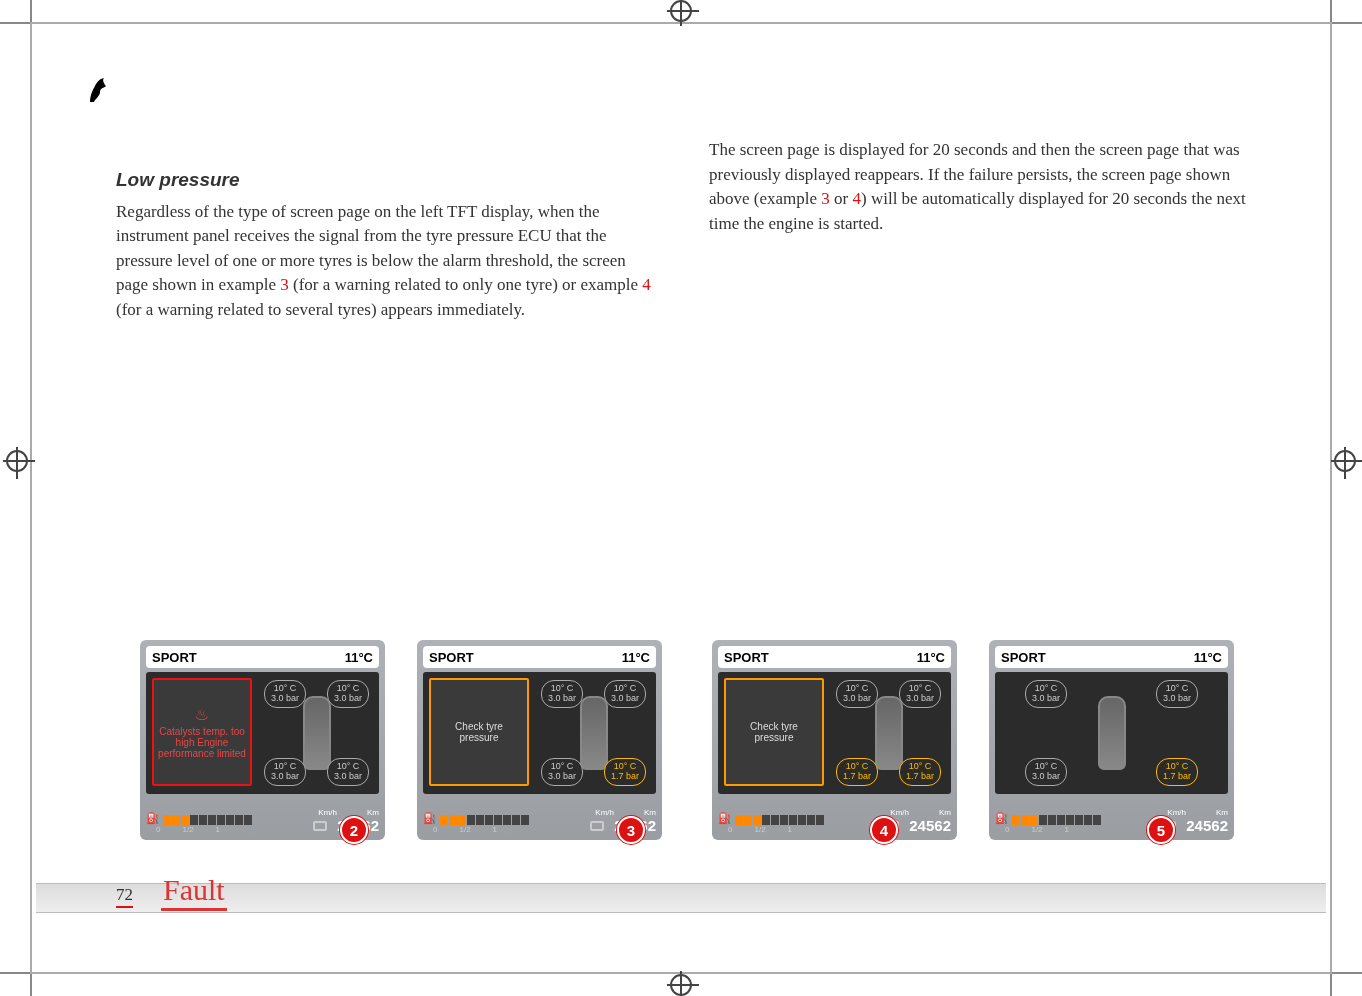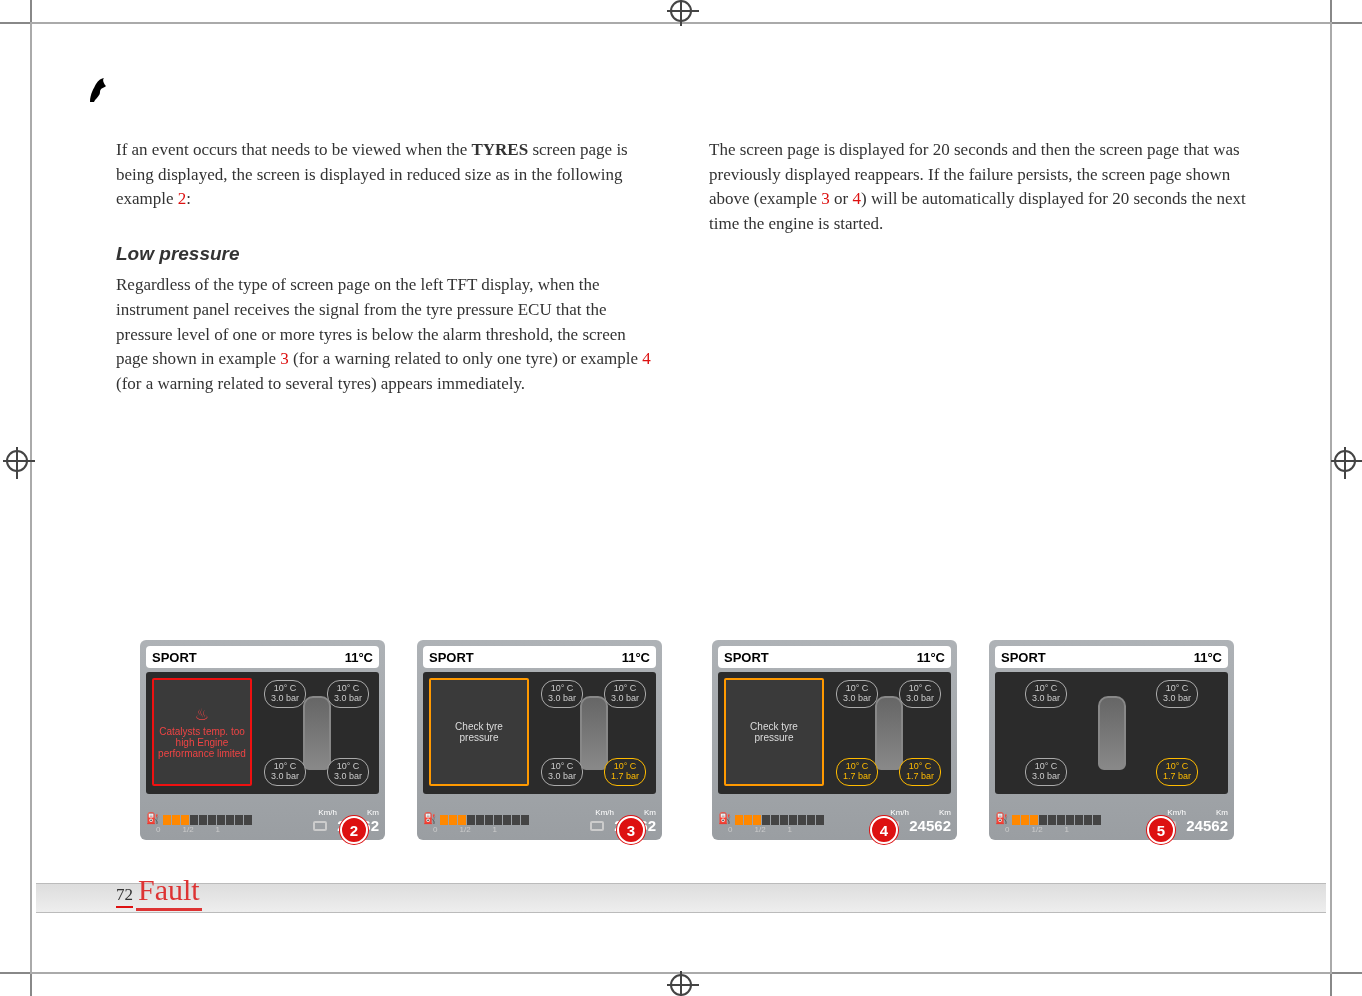--- a/index.html
+++ b/index.html
@@ -138,21 +138,21 @@
     position:absolute; left:0; right:0; bottom:45px;
     height:42px;
   }
   .foot-bar {
     position:absolute; left:0; right:0; top:0; height:30px;
     background:linear-gradient(#ddd,#eee);
     border-top:1px solid #bbb; border-bottom:1px solid #bbb;
   }
   .foot-label {
     position:absolute; left:80px; top:-10px;
-    display:flex; align-items:baseline; gap:3px;
+    display:flex; align-items:baseline; gap:28px;
   }
   .page-num { font-size:17px; color:#333; font-family: Georgia, serif; border-bottom: 2px solid #d11; padding-bottom: 1px;}
   .section {
     font-size:30px; color:#d33;
     font-family: 'Georgia', serif;
     border-bottom:3px solid #d33;
     padding: 0 2px 1px 2px;
   }
   .tickline { position:absolute; background:#888; }
 </style>
@@ -180,23 +180,20 @@
 <div class="page">
 
   <div class="logo">
     <svg width="26" height="30" viewBox="0 0 26 30">
         <path d="M4 28 C4 20 8 14 10 10 C12 6 16 4 18 4 C16 6 18 10 20 12 C18 14 14 14 14 18 C14 22 10 24 8 28 Z" fill="#000"></path>
       </svg>
   </div>
 
   <div class="columns">
     <div class="col">
-      <p>
-        <span>If an event occurs that needs to be viewed when the </span><span class="bold">TYRES</span><span> screen page is being displayed, the screen is displayed in reduced size as in the following example </span><span class="red">2</span><span>:</span>
-      </p>
       <div class="subhead">Low pressure</div>
       <p>
         <span>Regardless of the type of screen page on the left TFT display, when the instrument panel receives the signal from the tyre pressure ECU that the pressure level of one or more tyres is below the alarm threshold, the screen page shown in example </span><span class="red">3</span><span> (for a warning related to only one tyre) or example </span><span class="red">4</span><span> (for a warning related to several tyres) appears immediately.</span>
       </p>
     </div>
 
     <div class="col">
       <p>
         <span>The screen page is displayed for 20 seconds and then the screen page that was previously displayed reappears. If the failure persists, the screen page shown above (example </span><span class="red">3</span><span> or </span><span class="red">4</span><span>) will be automatically displayed for 20 seconds the next time the engine is started.</span>
       </p>

